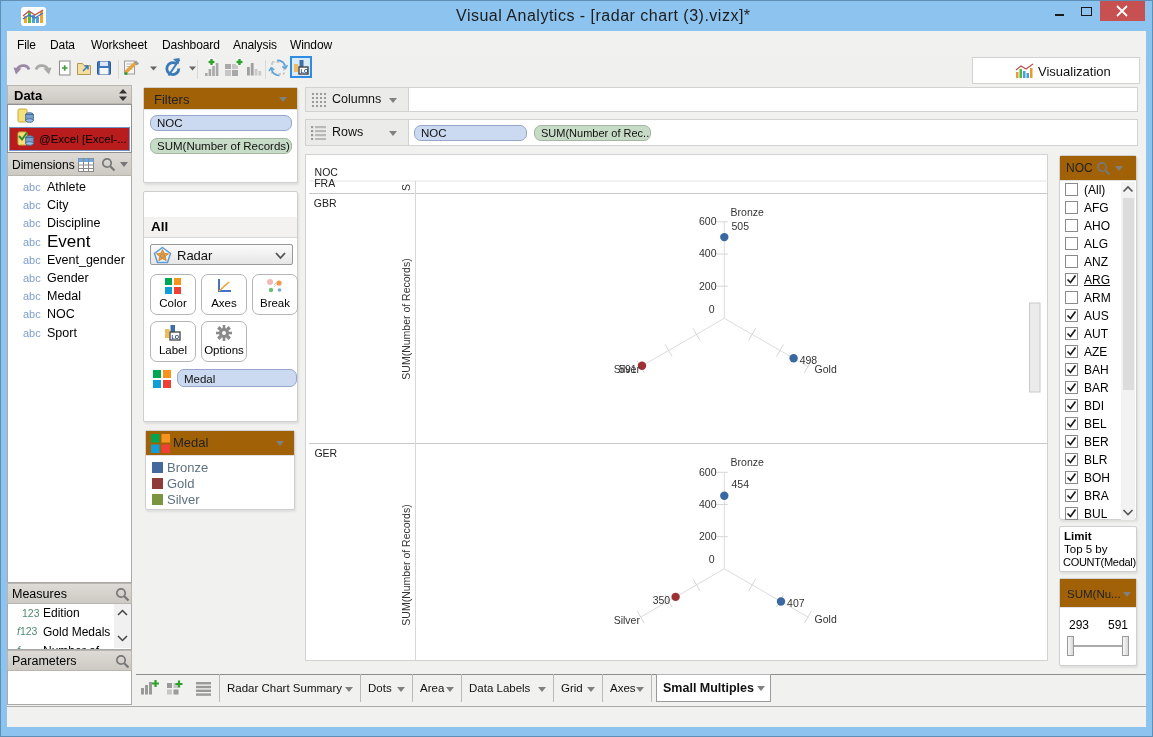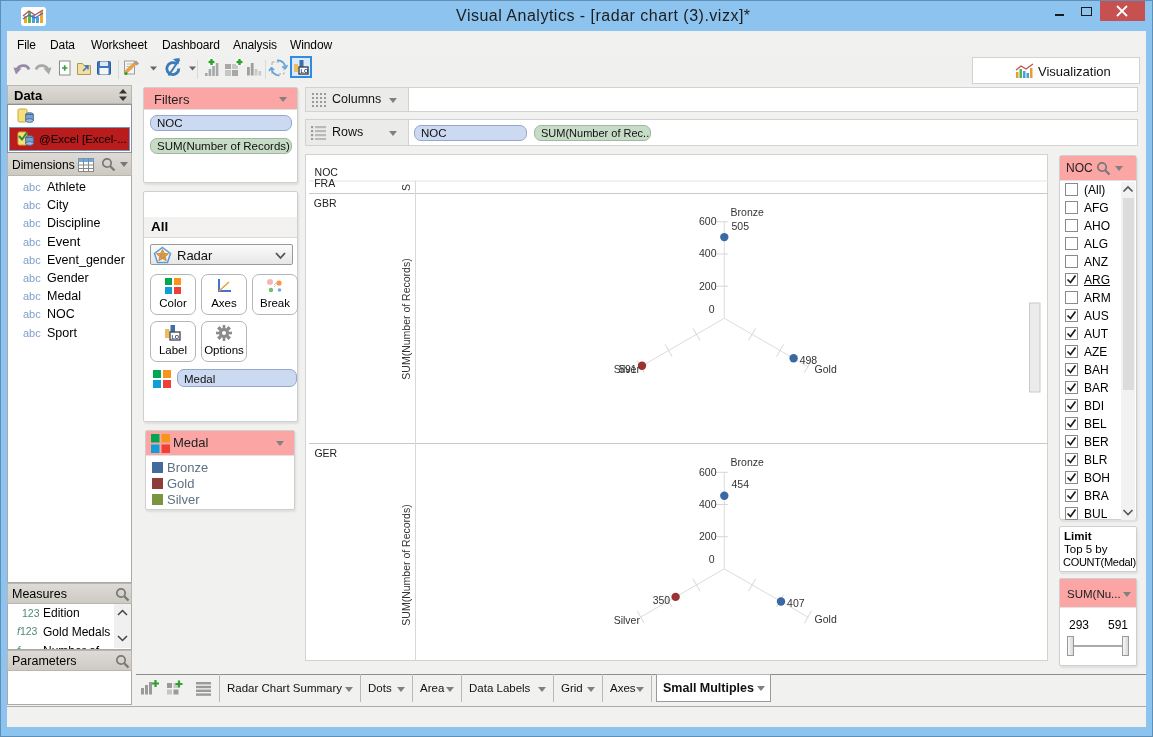--- a/index.html
+++ b/index.html
@@ -2,21 +2,21 @@
 <html><head><meta charset="utf-8">
 <style>
 *{margin:0;padding:0;box-sizing:border-box;}
 html,body{width:1153px;height:737px;overflow:hidden;}
 body{font-family:"Liberation Sans",sans-serif;position:relative;background:#8cc3ef;}
 .abs{position:absolute;}
 .win{position:absolute;left:0;top:0;width:1153px;height:737px;border:1px solid #5e8fb7;}
 .inner{position:absolute;left:7px;top:31px;width:1139px;height:696px;background:#f1f1f0;}
 .hdr{background:linear-gradient(#dedbd6,#cdcac4);color:#000;}
 .card{position:absolute;background:#fff;border:1px solid #cfcfcf;border-radius:2px;box-shadow:1px 2px 2px rgba(0,0,0,0.08);}
-.cardhead{position:absolute;left:0;top:0;right:0;background:#fca5a5;border-bottom:1px solid #e2e2e2;}
+.cardhead{position:absolute;left:0;top:0;right:0;background:#a16207;border-bottom:1px solid #e2e2e2;}
 .arrowdn{width:0;height:0;border-left:4.5px solid transparent;border-right:4.5px solid transparent;border-top:5px solid #808080;display:inline-block;}
 .pillb{position:absolute;background:#cbd9f1;border:1px solid #96a7cb;border-radius:7px;font-size:11.5px;color:#111;line-height:15px;padding-left:6px;overflow:hidden;white-space:nowrap;}
 .pillg{position:absolute;background:#c7dcc7;border:1px solid #a2b6a2;border-radius:7px;font-size:11.5px;color:#111;line-height:15px;padding-left:6px;overflow:hidden;white-space:nowrap;}
 .cb{position:absolute;width:13px;height:13px;background:#fff;border:1px solid #8a8a8a;}
 .tabdiv{position:absolute;top:674px;height:28px;width:1px;background:#b9b9b9;}
 .tabtxt{position:absolute;top:674px;height:28px;line-height:28px;font-size:11.5px;color:#111;white-space:nowrap;text-align:center;}
 .menu{position:absolute;top:31px;height:29px;line-height:29px;font-size:12px;letter-spacing:-0.1px;color:#000;}
 </style></head><body>
 <div class="win"></div>
 
@@ -175,21 +175,21 @@
  <div class="arrowdn" style="position:absolute;left:112px;top:9px;border-top-color:#777;"></div>
 </div>
 <div class="abs" style="left:7px;top:176px;width:125px;height:407px;background:#fff;border:1px solid #a9a9a9;border-top:none;">
 <div class="abs" style="left:15px;top:2px;height:18px;line-height:18px;font-size:11px;color:#7d9fcc;">abc</div>
     <div class="abs" style="left:39px;top:2px;height:18px;line-height:18px;font-size:12.5px;color:#000;">Athlete</div>
     <div class="abs" style="left:15px;top:20px;height:18px;line-height:18px;font-size:11px;color:#7d9fcc;">abc</div>
     <div class="abs" style="left:39px;top:20px;height:18px;line-height:18px;font-size:12.5px;color:#000;">City</div>
     <div class="abs" style="left:15px;top:38px;height:18px;line-height:18px;font-size:11px;color:#7d9fcc;">abc</div>
     <div class="abs" style="left:39px;top:38px;height:18px;line-height:18px;font-size:12.5px;color:#000;">Discipline</div>
     <div class="abs" style="left:15px;top:57px;height:18px;line-height:18px;font-size:11px;color:#7d9fcc;">abc</div>
-    <div class="abs" style="left:39px;top:57px;height:18px;line-height:18px;font-size:13px;color:#000;">Event</div>
+    <div class="abs" style="left:39px;top:57px;height:18px;line-height:18px;font-size:17px;color:#000;">Event</div>
     <div class="abs" style="left:15px;top:75px;height:18px;line-height:18px;font-size:11px;color:#7d9fcc;">abc</div>
     <div class="abs" style="left:39px;top:75px;height:18px;line-height:18px;font-size:12.5px;color:#000;">Event_gender</div>
     <div class="abs" style="left:15px;top:93px;height:18px;line-height:18px;font-size:11px;color:#7d9fcc;">abc</div>
     <div class="abs" style="left:39px;top:93px;height:18px;line-height:18px;font-size:12.5px;color:#000;">Gender</div>
     <div class="abs" style="left:15px;top:111px;height:18px;line-height:18px;font-size:11px;color:#7d9fcc;">abc</div>
     <div class="abs" style="left:39px;top:111px;height:18px;line-height:18px;font-size:12.5px;color:#000;">Medal</div>
     <div class="abs" style="left:15px;top:129px;height:18px;line-height:18px;font-size:11px;color:#7d9fcc;">abc</div>
     <div class="abs" style="left:39px;top:129px;height:18px;line-height:18px;font-size:12.5px;color:#000;">NOC</div>
     <div class="abs" style="left:15px;top:148px;height:18px;line-height:18px;font-size:11px;color:#7d9fcc;">abc</div>
     <div class="abs" style="left:39px;top:148px;height:18px;line-height:18px;font-size:12.5px;color:#000;">Sport</div>

